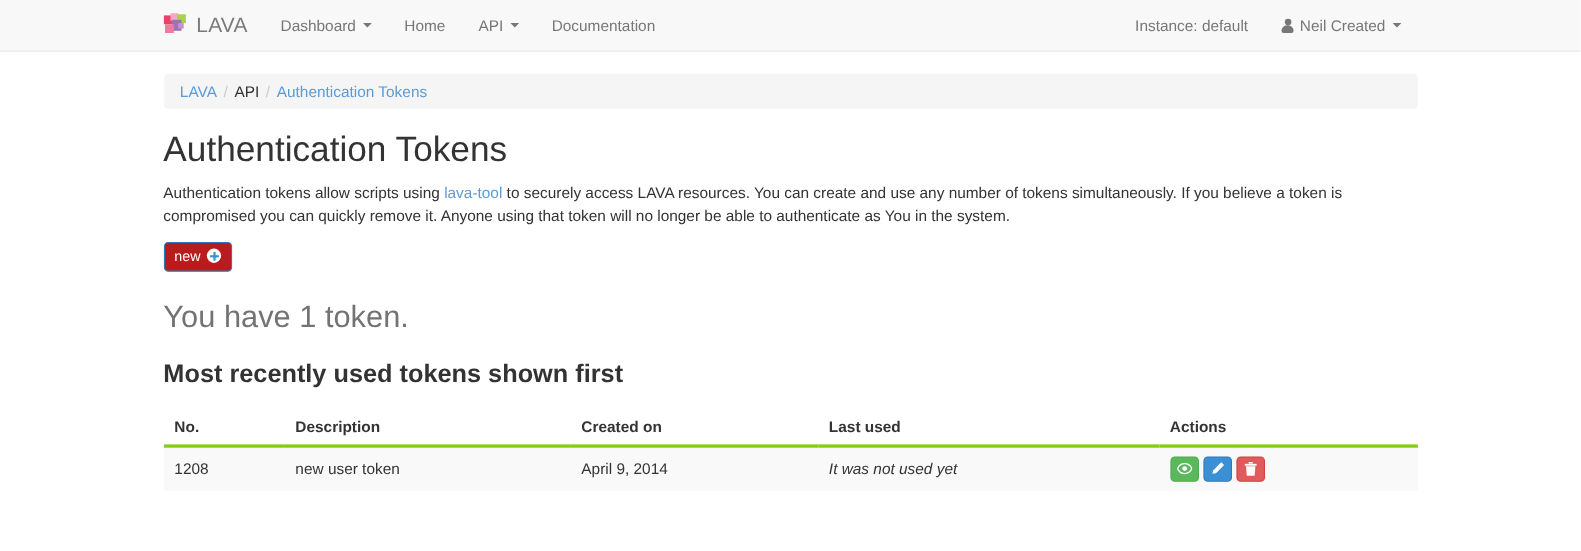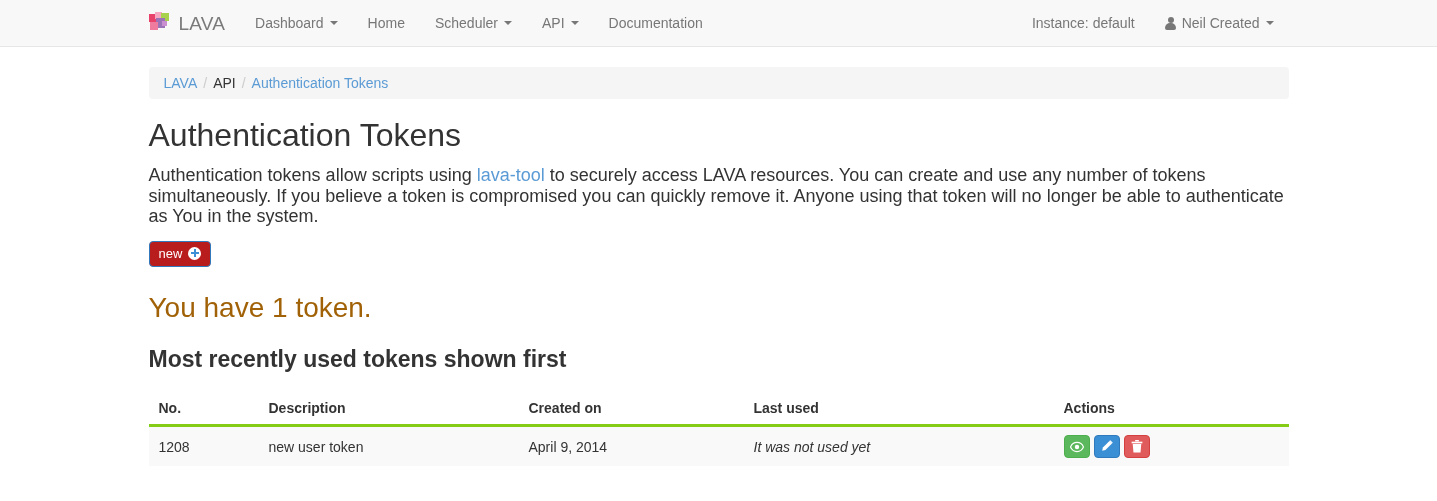--- a/index.html
+++ b/index.html
@@ -114,21 +114,21 @@
 
   
   h1.page-title {
     font-size: 32px;
     font-weight: normal;
     color: #333333;
     margin: 19px 0 0 0;
     line-height: 1.1;
   }
   p.lead-text {
-    font-size: 18px;
+    font-size: 14px;
     line-height: 20.5px;
     color: #333333;
     margin: 12px 0 0 0;
     max-width: 1140px;
   }
   p.lead-text a { color: #5b9bd5; text-decoration: none; }
 
   .btn-new {
     display: inline-flex;
     align-items: center;
@@ -153,21 +153,21 @@
   }
   .plus-icon::before, .plus-icon::after {
     content: ""; position: absolute; background: #3b8fd4;
   }
   .plus-icon::before { left: 5.5px; top: 2.5px; width: 2px; height: 8px; }
   .plus-icon::after  { left: 2.5px; top: 5.5px; width: 8px; height: 2px; }
 
   h2.count-title {
     font-size: 28px;
     font-weight: normal;
-    color: #a16207;
+    color: #737373;
     margin: 26px 0 0 0;
     line-height: 1.1;
   }
   h3.sub-title {
     font-size: 23px;
     font-weight: bold;
     color: #333333;
     margin: 23px 0 11px 0;
     line-height: 1.1;
   }
@@ -238,24 +238,20 @@
 
       <a class="nav-item" href="#">
         <span>Dashboard</span>
         <span class="caret"></span>
       </a>
 
       <a class="nav-item" href="#">
         <span>Home</span>
       </a>
 
-      <a class="nav-item" href="#">
-        <span>Scheduler</span>
-        <span class="caret"></span>
-      </a>
 
       <a class="nav-item" href="#">
         <span>API</span>
         <span class="caret"></span>
       </a>
 
       <a class="nav-item" href="#">
         <span>Documentation</span>
       </a>
     </div>

